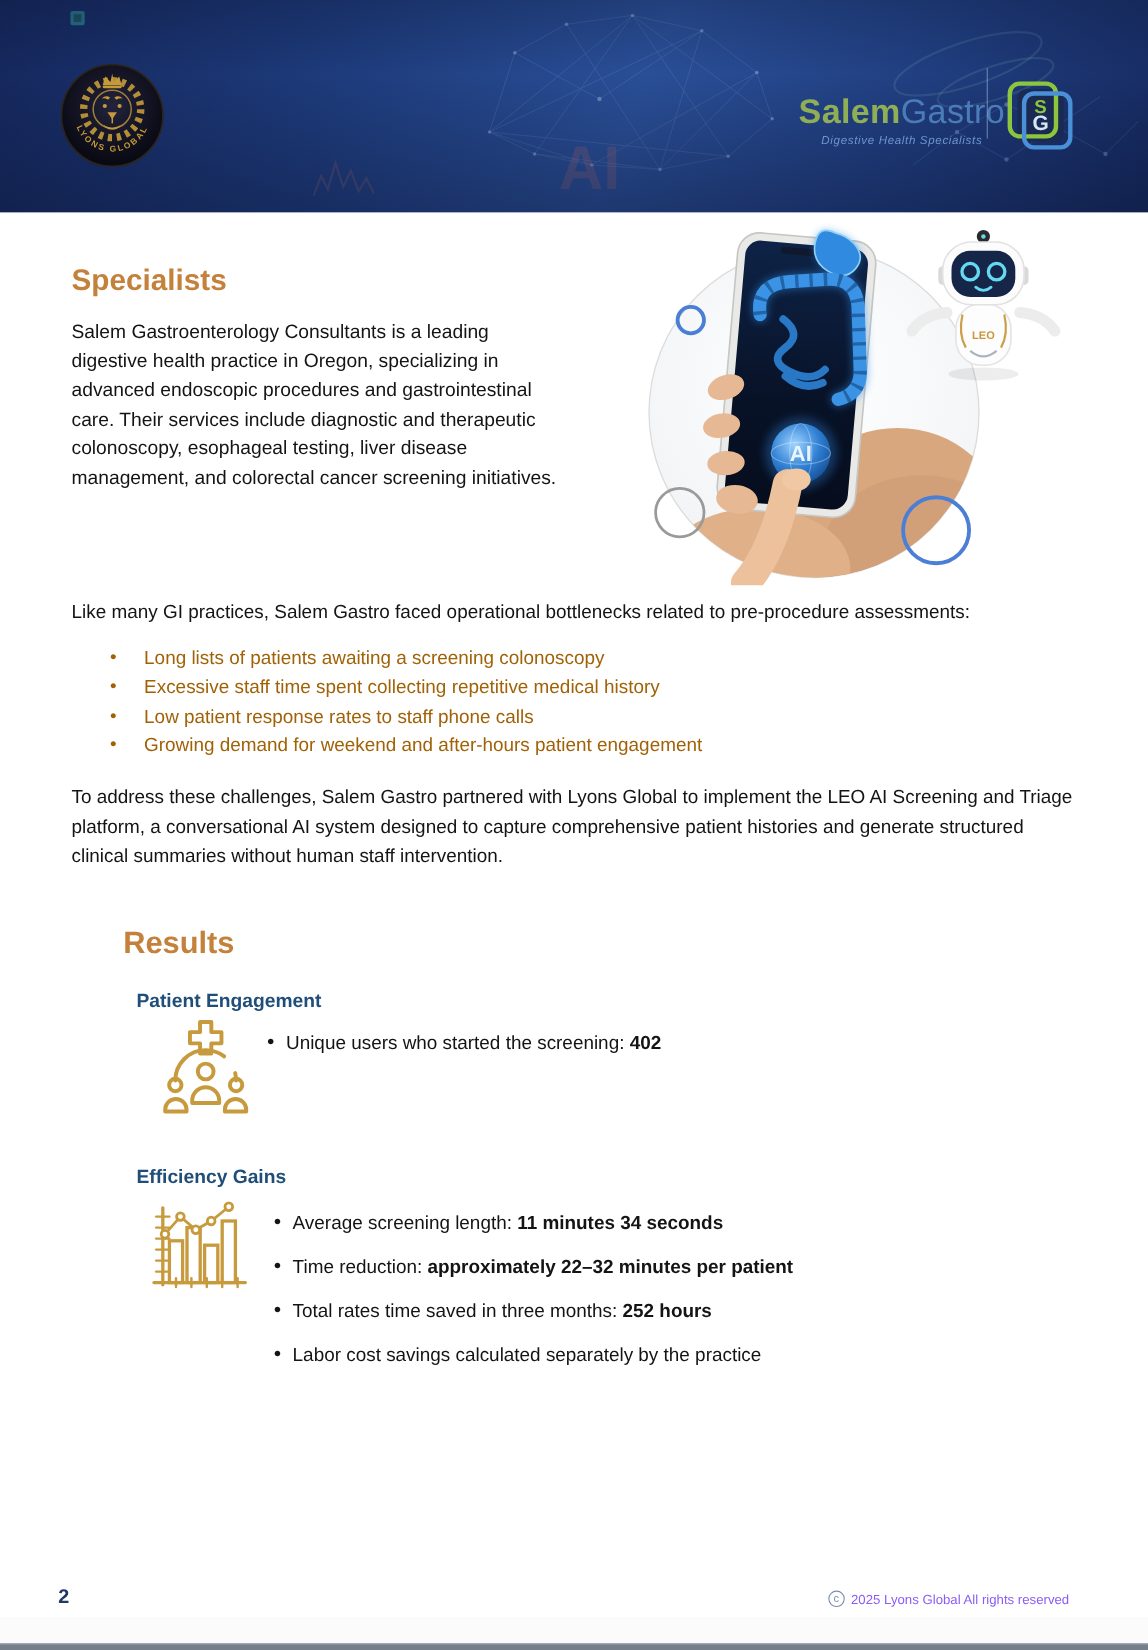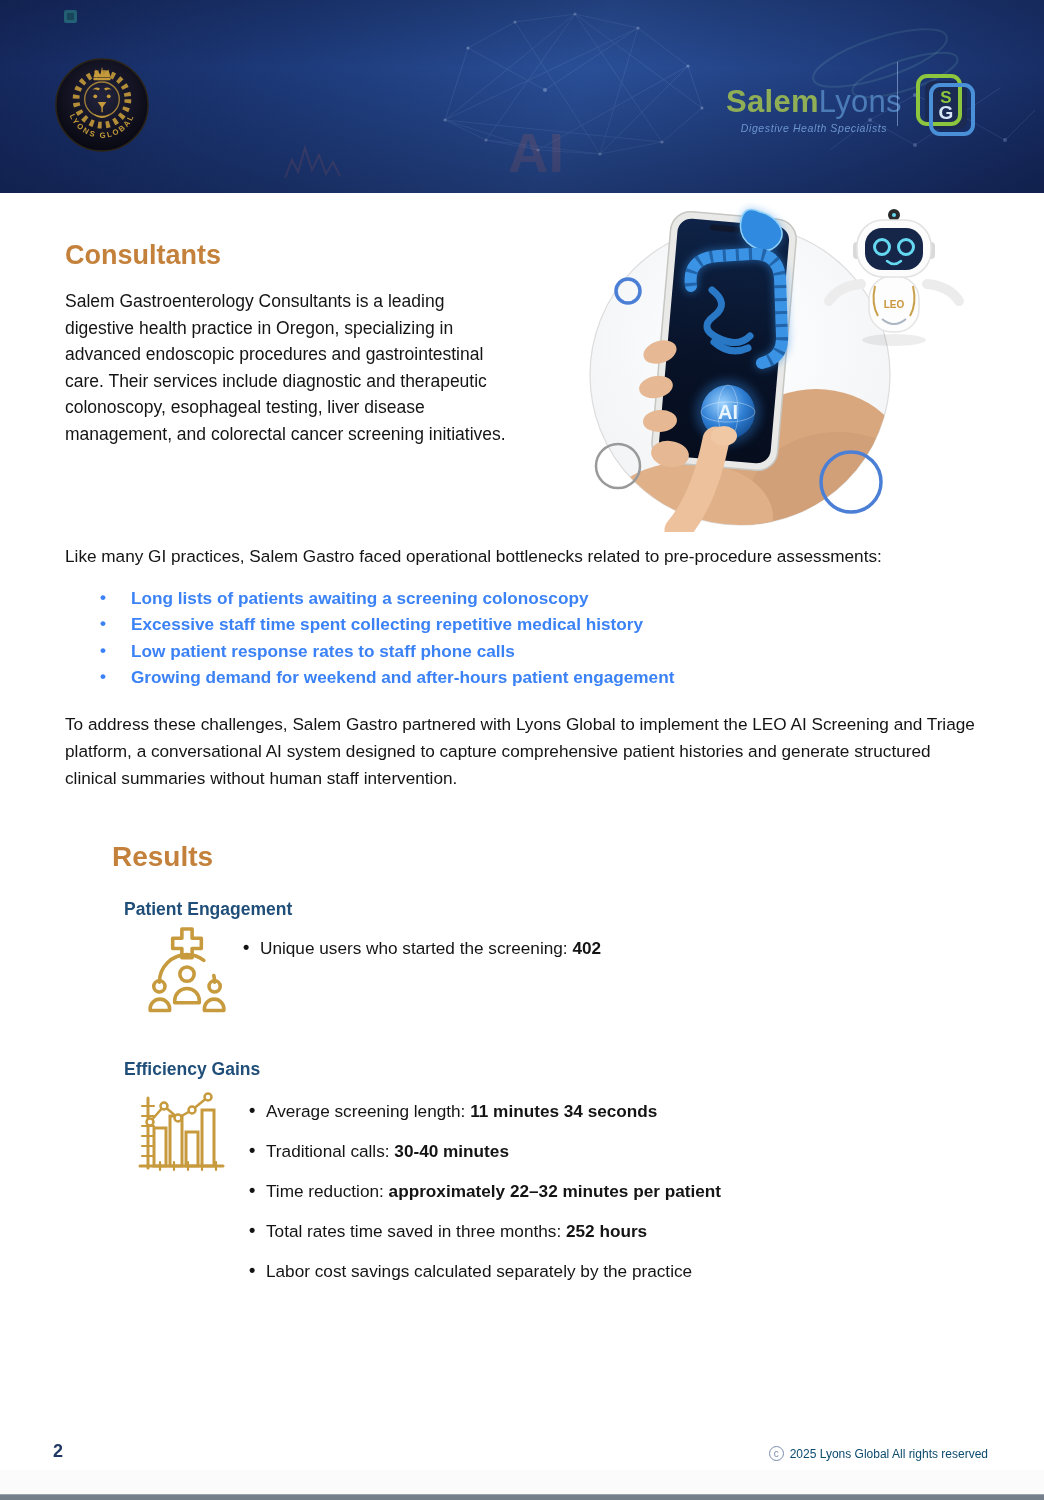--- a/index.html
+++ b/index.html
@@ -42,21 +42,21 @@
   .sg-letters { position:absolute; left:9px; top:7px; width:42px; height:48px; display:flex; flex-direction:column; align-items:center; justify-content:center; line-height:1; }
   .sg-letters .s { color:#8CC63F; font-weight:bold; font-size:17px; margin-bottom:-3px; }
   .sg-letters .g { color:#d7e7f8; font-weight:bold; font-size:19px; }
 
   
   .h-orange { position:absolute; color:#C4813B; font-weight:bold; }
   .intro-title { left:65px; top:240px; font-size:27px; }
   .intro-para { position:absolute; left:65px; top:288px; width:452px; font-size:17.5px; line-height:26.5px; color:#141414; }
   .lead-para  { position:absolute; left:65px; top:543px; width:940px; font-size:17.2px; line-height:26px; color:#141414; }
   .bn-list { position:absolute; left:100px; top:585px; list-style:none; }
-  .bn-list li { position:relative; padding-left:31px; font-size:17.2px; line-height:26.3px; color:#3b82f6;font-weight:bold; }
+  .bn-list li { position:relative; padding-left:31px; font-size:17.2px; line-height:26.3px; color:#a16207; }
   .bn-list li::before { content:"\2022"; position:absolute; left:0; top:0; font-size:17px; }
   .solution-para { position:absolute; left:65px; top:711px; width:916px; font-size:17.2px; line-height:27px; color:#141414; }
 
   
   .results-title { left:112px; top:841px; font-size:28px; }
   .h-blue { position:absolute; font-size:17.5px; font-weight:bold; color:#1F4E79; }
   .pe-head { left:124px; top:899px; }
   .eg-head { left:124px; top:1059px; }
   .pe-icon { position:absolute; left:146px; top:926px; }
   .eg-icon { position:absolute; left:138px; top:1092px; }
@@ -65,21 +65,21 @@
   .eg-list { left:249px; top:1099px; }
   .res-list li { position:relative; padding-left:17px; font-size:17.2px; line-height:24px; margin-bottom:16px; color:#141414; }
   .res-list li::before { content:"\2022"; position:absolute; left:0; top:-1px; font-size:18px; font-weight:bold; }
   .res-list b { font-weight:bold; }
 
   
   .illu { position:absolute; left:588px; top:202px; width:396px; height:330px; }
 
   
   .page-num { position:absolute; left:53px; top:1441px; font-size:18px; font-weight:bold; color:#1F3864; }
-  .copyright { position:absolute; right:56px; top:1446px; font-size:12px; color:#0c4a6e; display:flex; align-items:center; gap:6px; }
+  .copyright { position:absolute; right:72px; top:1446px; font-size:12px; color:#8b5cf6; display:flex; align-items:center; gap:6px; }
   .c-icon { display:inline-flex; align-items:center; justify-content:center; width:15px; height:15px; border:1.2px solid #7b8db0; border-radius:50%; color:#7b8db0; font-size:10px; }
   .c-icon::before { content:"c"; line-height:1; }
   .strip { position:absolute; left:0; bottom:6px; width:1044px; height:24px; background:#fbfbfb; }
   .bottom-bar { position:absolute; left:0; bottom:0; width:1044px; height:6px; background:#747f8b; border-top:1px solid #9aa3ad; }
 </style>
 </head>
 <body>
 
 <div class="page">
 
@@ -152,38 +152,38 @@
         <rect x="41" y="21.5" width="18" height="2.6" rx="1"></rect>
       </g>
       <text font-size="8" font-weight="bold" fill="#c49a3a" letter-spacing="2">
         <textPath href="#badgeArc" startOffset="50%" text-anchor="middle">LYONS GLOBAL</textPath>
       </text>
     </svg>
 
 
     <div class="client-lockup">
       <div class="client-name">
-        <span class="p1">Salem</span><span class="p2">Lyons</span>
+        <span class="p1">Salem</span><span class="p2">Gastro</span>
       </div>
       <div class="client-tag">Digestive Health Specialists</div>
     </div>
     <div class="client-divider"></div>
 
     <div class="sg-mark">
       <div class="sg-navy"></div>
       <div class="sg-green"></div>
       <div class="sg-blue"></div>
       <div class="sg-letters">
         <span class="s">S</span>
         <span class="g">G</span>
       </div>
     </div>
   </div>
 
-  <h1 class="h-orange intro-title">Consultants</h1>
+  <h1 class="h-orange intro-title">Specialists</h1>
   <p class="intro-para">Salem Gastroenterology Consultants is a leading digestive health practice in Oregon, specializing in advanced endoscopic procedures and gastrointestinal care. Their services include diagnostic and therapeutic colonoscopy, esophageal testing, liver disease management, and colorectal cancer screening initiatives.</p>
 
   <svg class="illu" viewBox="0 0 396 330">
     <defs>
       <filter id="blur4" x="-40%" y="-40%" width="180%" height="180%">
           <feGaussianBlur stdDeviation="4"></feGaussianBlur>
         </filter>
       <linearGradient id="screenGrad" x1="0" y1="0" x2="0" y2="1">
         <stop offset="0%" stop-color="#0e2347"></stop>
           <stop offset="60%" stop-color="#081227"></stop>
@@ -337,21 +337,20 @@
           <circle cx="26" cy="14" r="3.5"></circle>
         <circle cx="40" cy="26" r="3.5"></circle>
           <circle cx="54" cy="18" r="3.5"></circle>
         <circle cx="70" cy="5" r="3.5"></circle>
       </g>
     </g>
   </svg>
 
   <ul class="res-list eg-list">
     <li><span>Average screening length: </span><b>11 minutes 34 seconds</b></li>
-    <li><span>Traditional calls: </span><b>30-40 minutes</b></li>
     <li><span>Time reduction: </span><b>approximately 22–32 minutes per patient</b></li>
     <li><span>Total rates time saved in three months: </span><b>252 hours</b></li>
     <li><span>Labor cost savings calculated separately by the practice</span><b></b></li>
   </ul>
 
   <div class="page-num">2</div>
   <div class="copyright">
     <span class="c-icon"></span>
     <span>2025 Lyons Global All rights reserved</span>
   </div>

